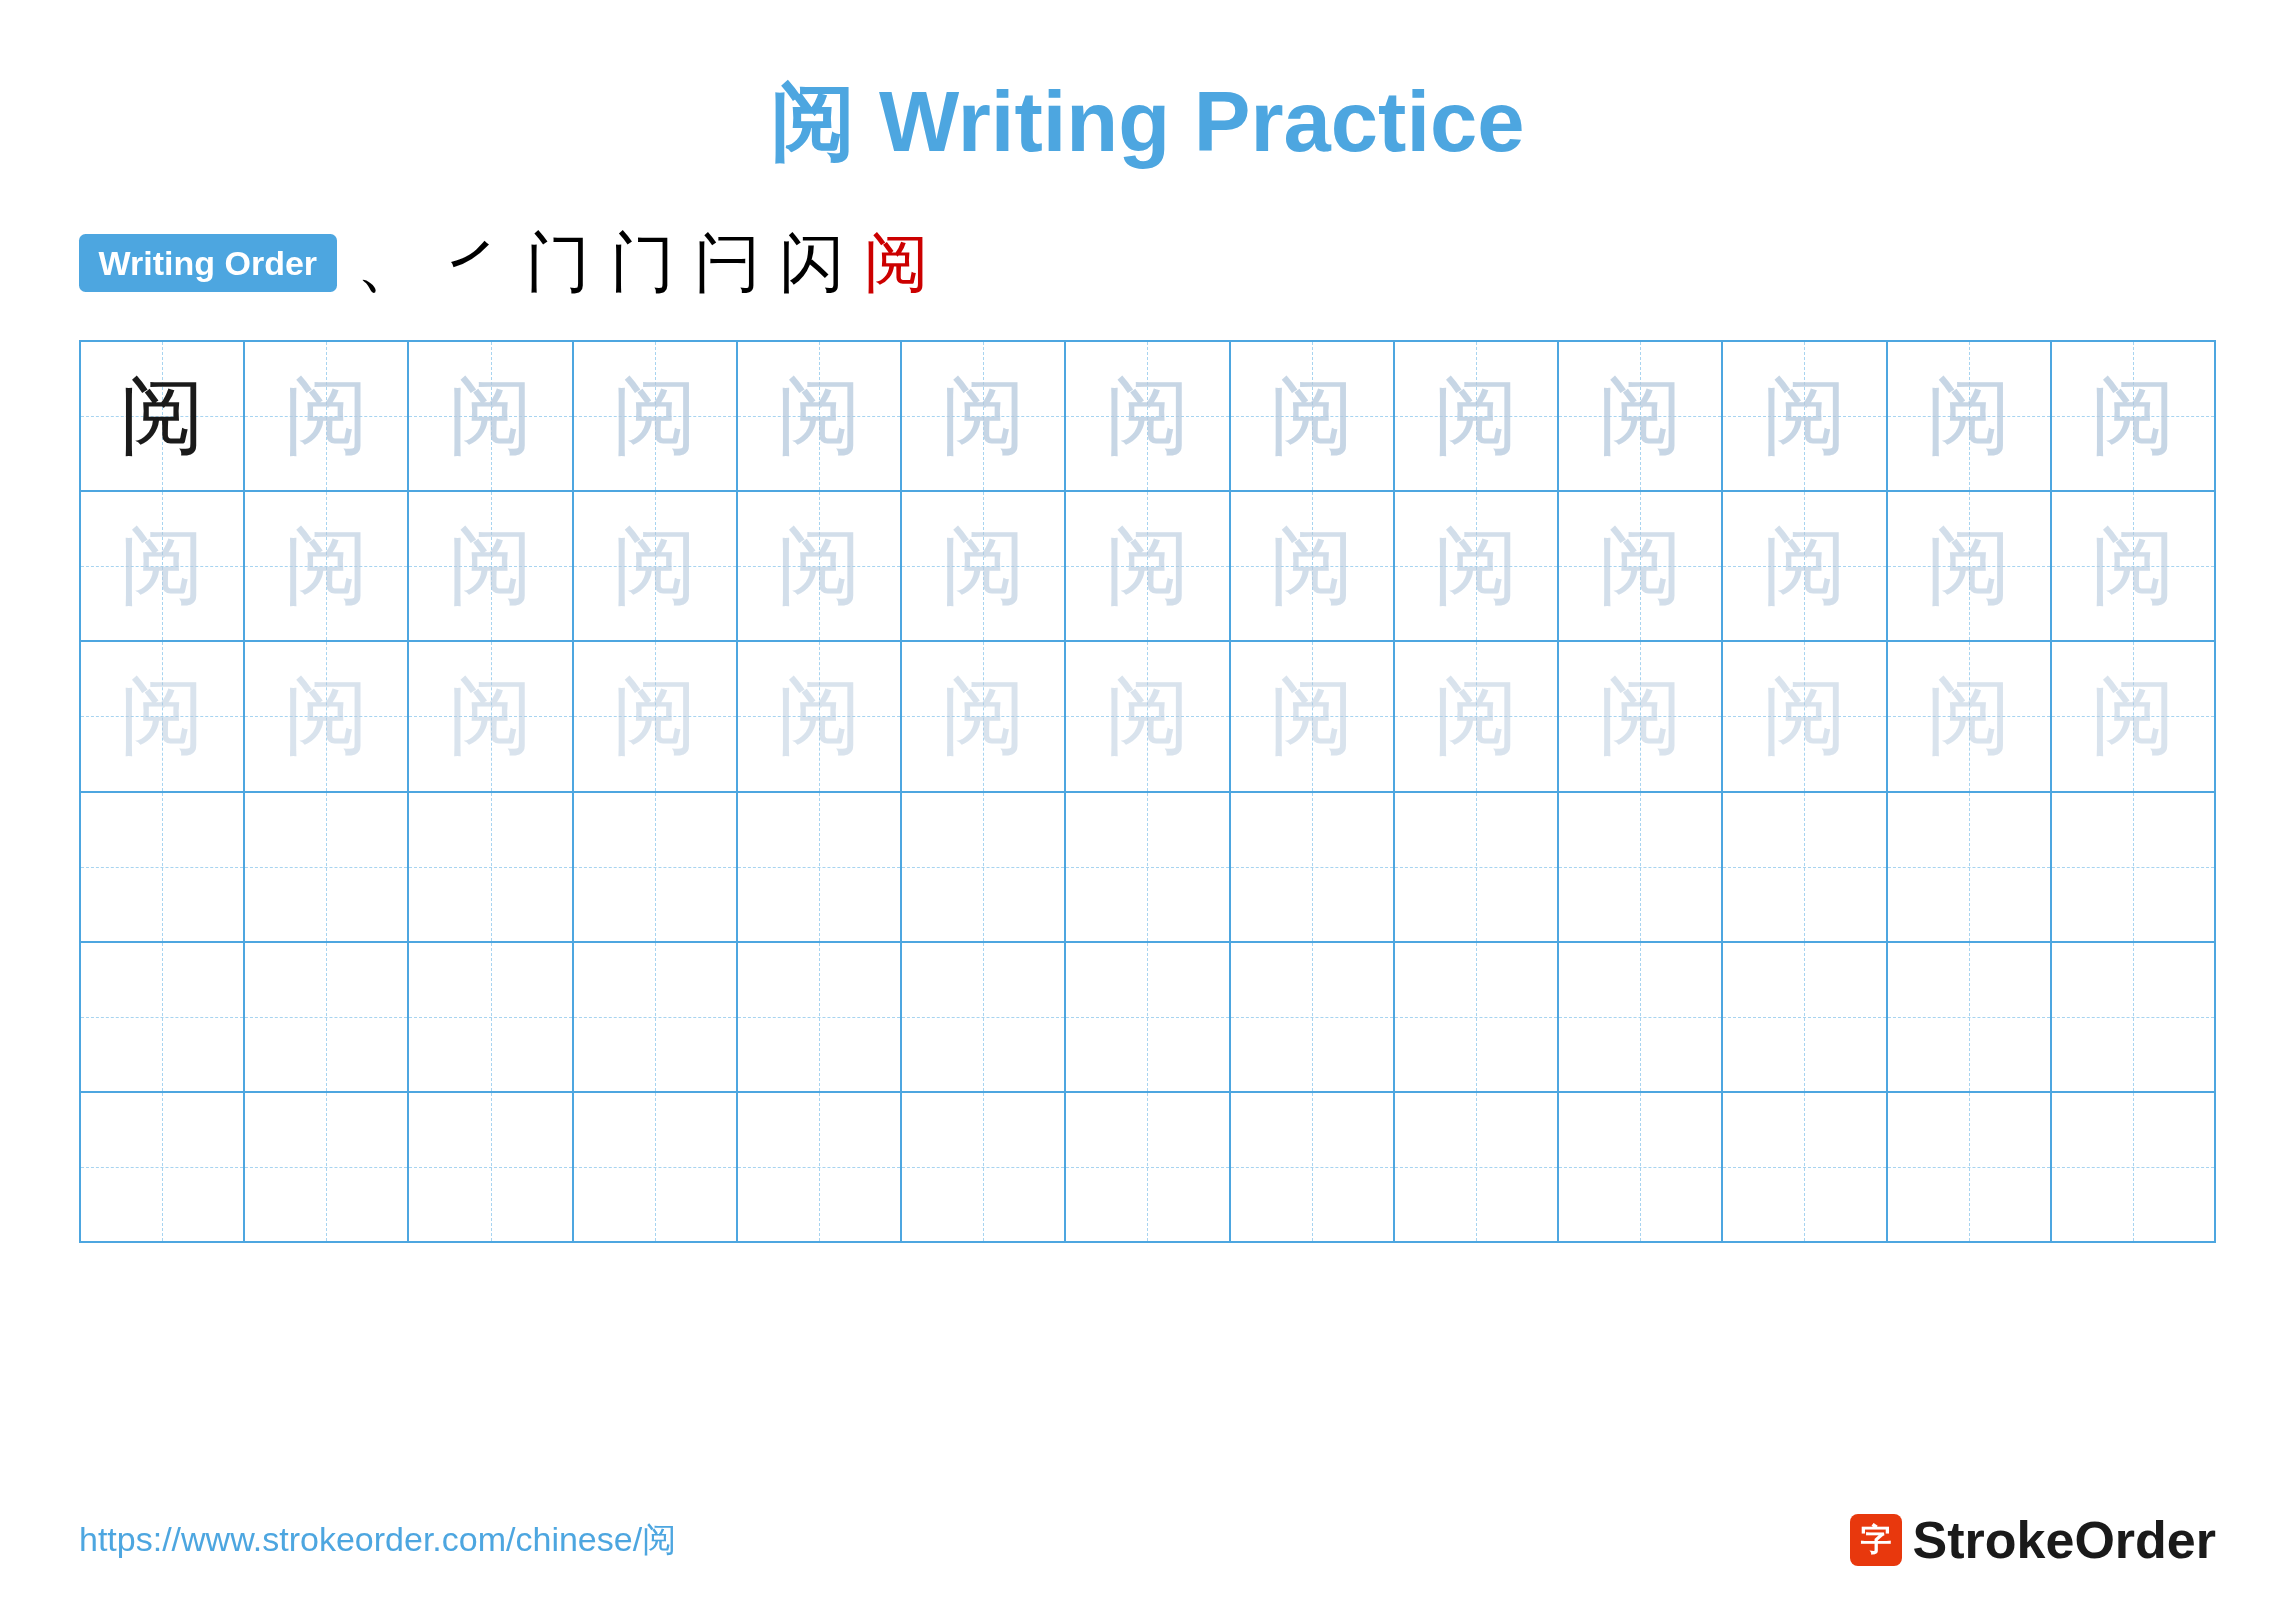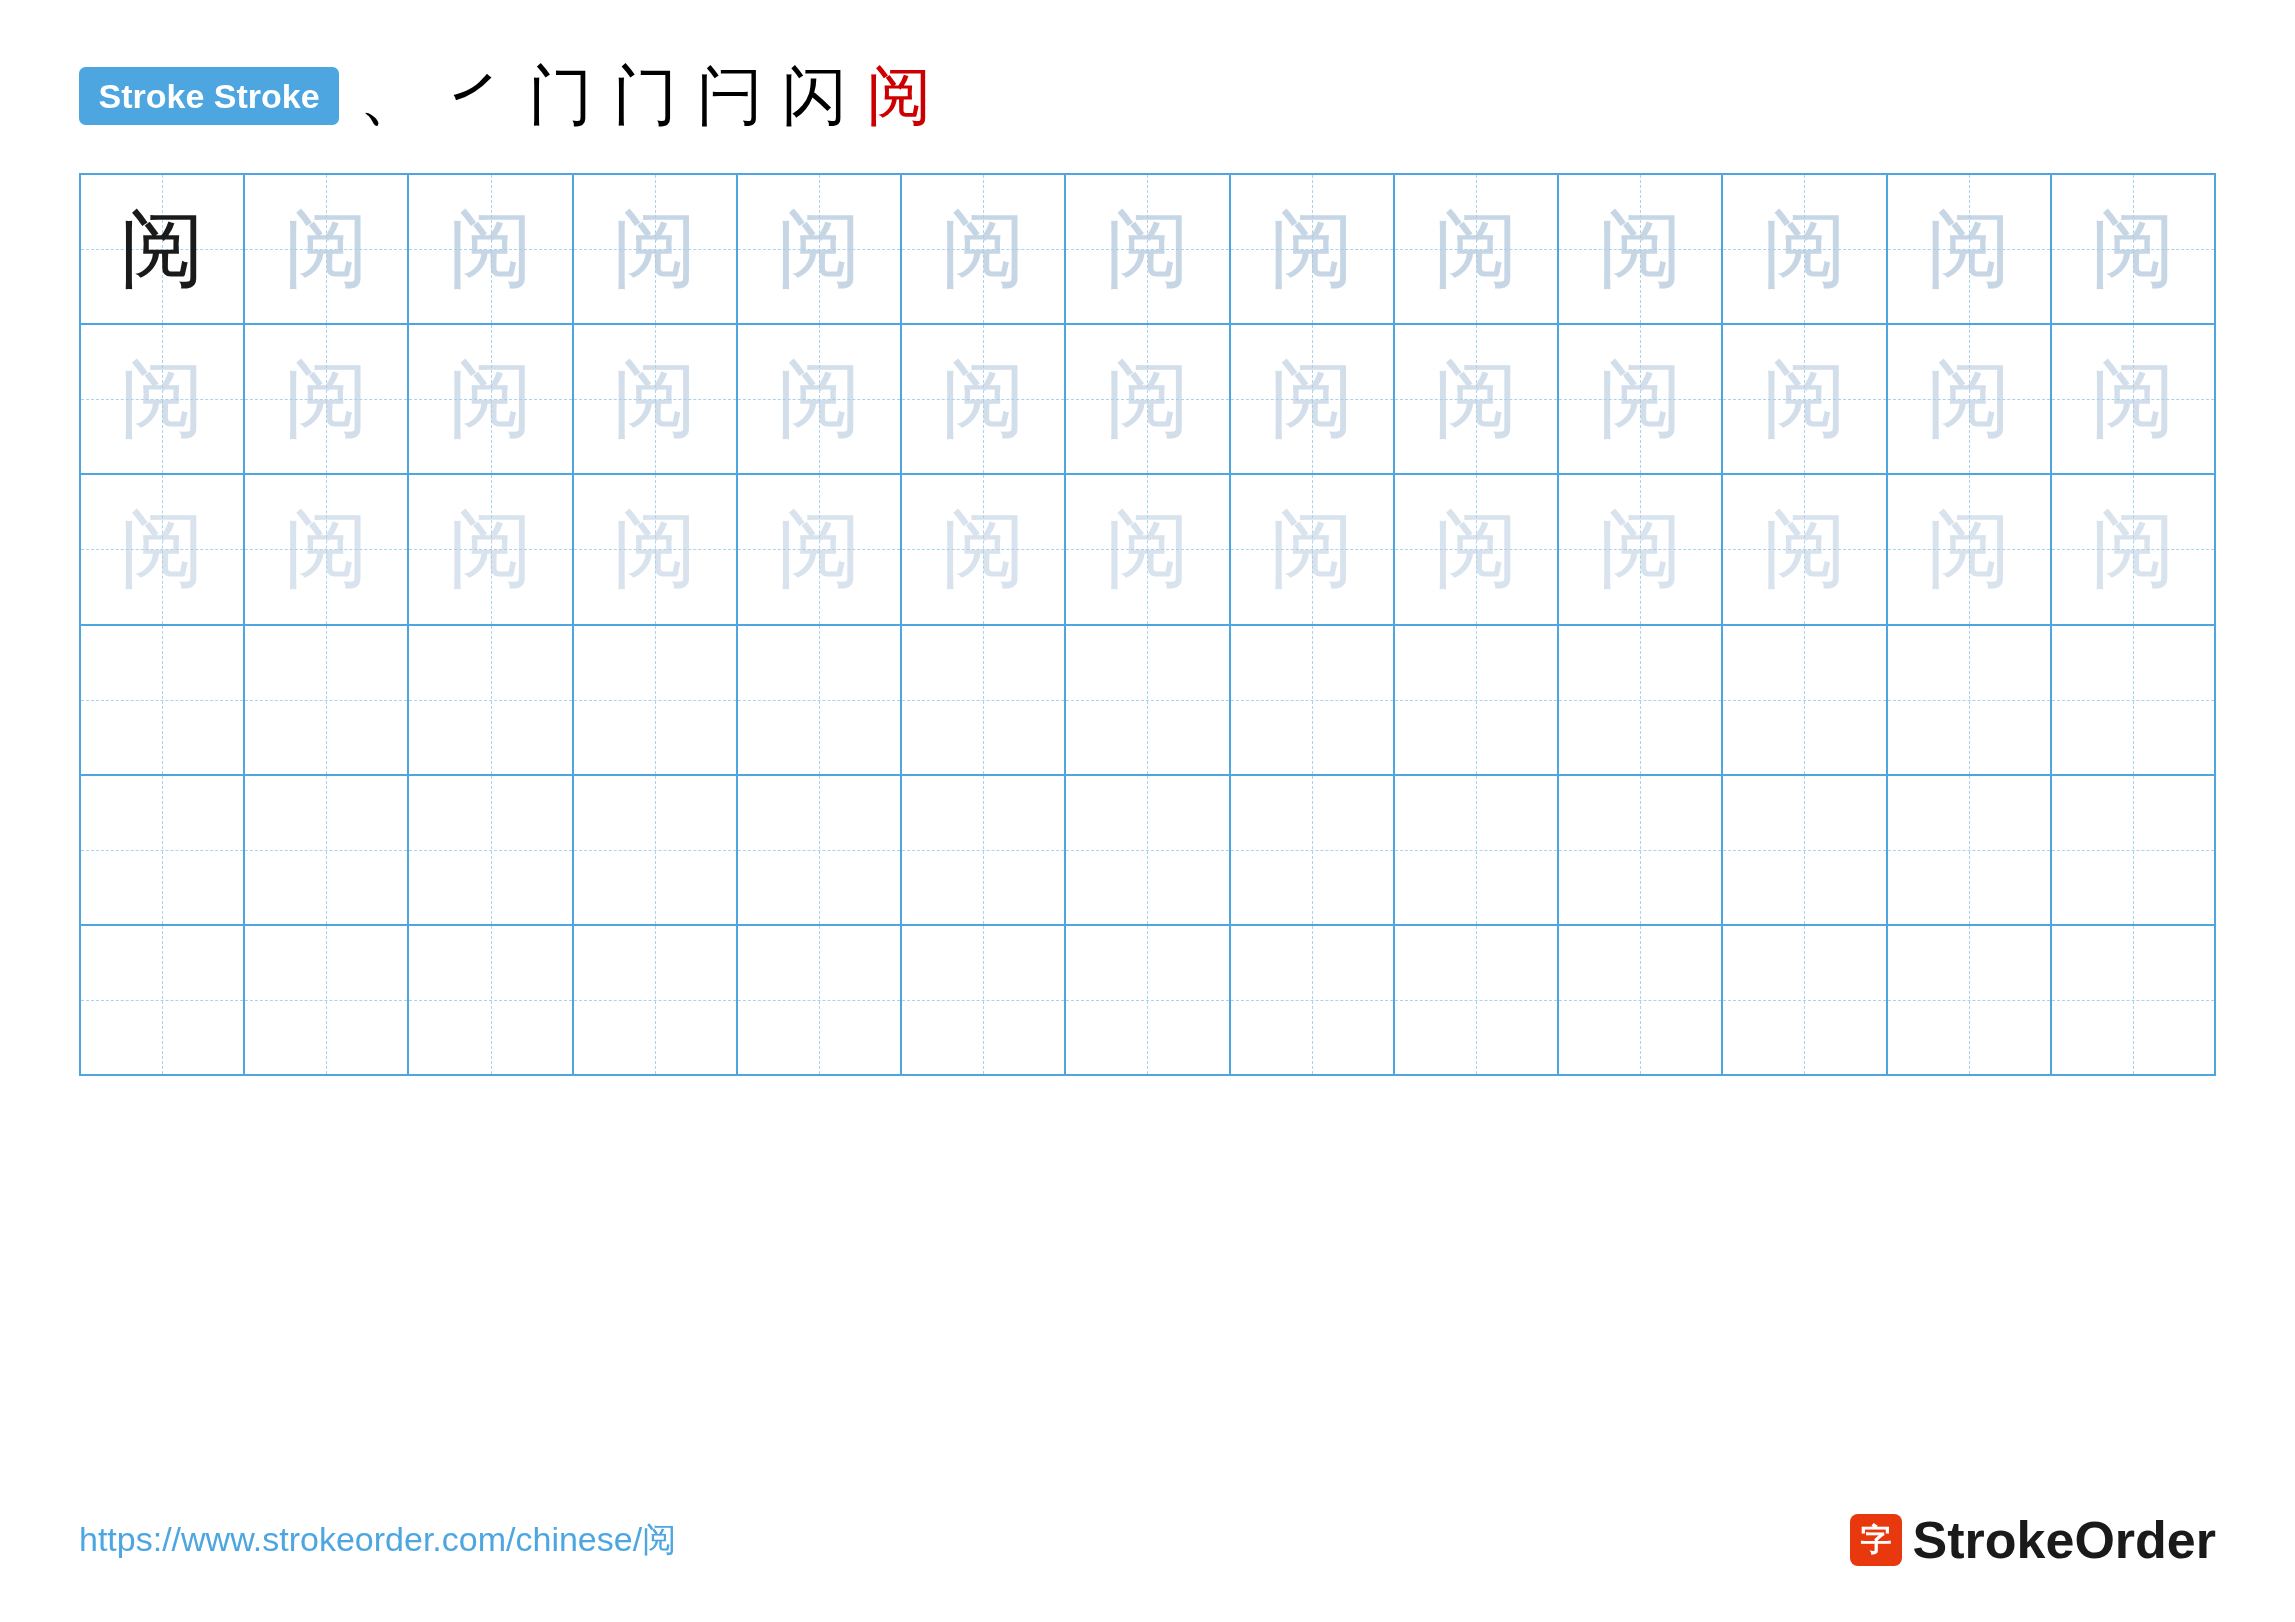--- a/index.html
+++ b/index.html
@@ -160,23 +160,24 @@
       font-size: 52px;
       font-weight: bold;
       color: #1a1a1a;
     }
   </style>
 </head>
 <body>
 
 <div class="page">
 
+  <h1 class="title">阅 Writing Practice</h1>
 
   <div class="stroke-order-row">
-    <span class="stroke-order-badge">Stroke Stroke</span>
+    <span class="stroke-order-badge">Writing Order</span>
     <div class="stroke-sequence">
       <span class="stroke-seq-item">、</span>
       <span class="stroke-seq-item">㇒</span>
       <span class="stroke-seq-item">门</span>
       <span class="stroke-seq-item">门</span>
       <span class="stroke-seq-item">闩</span>
       <span class="stroke-seq-item">闪</span>
       <span class="stroke-seq-item red">阅</span>
     </div>
   </div>

